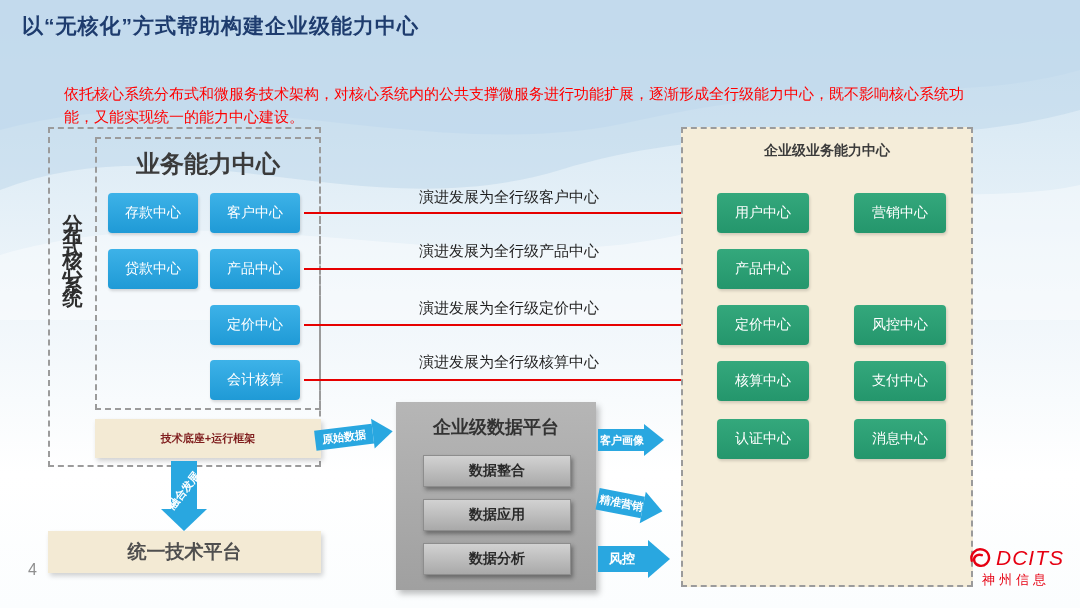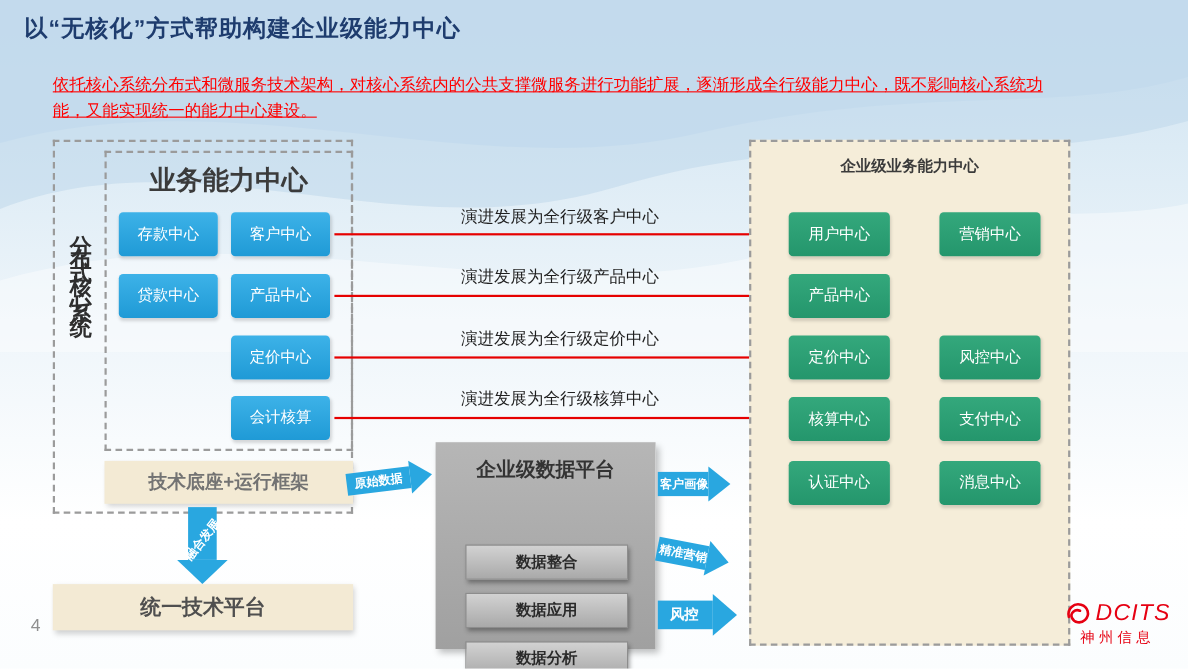--- a/index.html
+++ b/index.html
@@ -3,45 +3,45 @@
 <meta charset="utf-8">
 <style>
   html,body{margin:0;padding:0;background:#fff;}
   .slide{
     position:relative;width:1080px;height:608px;overflow:hidden;
     font-family:"Liberation Sans","DejaVu Sans",sans-serif;
     background:linear-gradient(180deg,#cfe2f1 0%,#dcebf5 22%,#eef5fa 48%,#ffffff 78%,#fbfdfe 100%);
   }
   .bg-waves{position:absolute;left:0;top:0;pointer-events:none;}
   .title{position:absolute;left:22px;top:12px;margin:0;font-size:21px;font-weight:bold;color:#1e3c6e;letter-spacing:1px;}
-  .desc{position:absolute;left:48px;top:66px;width:928px;margin:0;font-size:15px;line-height:1.55;color:#ff0000;text-decoration:underline;}
+  .desc{position:absolute;left:48px;top:66px;width:928px;margin:16px;font-size:15px;line-height:1.55;color:#ff0000;}
   .dashed-box{position:absolute;border:2px dashed #9b9b9b;box-sizing:border-box;}
   #core-outer{left:48px;top:127px;width:273px;height:340px;}
   #biz-inner{left:95px;top:137px;width:226px;height:273px;}
   .box-title{text-align:center;font-weight:bold;color:#3b3b3b;}
   #biz-inner .box-title{font-size:24px;margin-top:9px;}
   .vlabel{position:absolute;left:60px;top:198px;writing-mode:vertical-rl;font-size:20px;font-weight:bold;color:#2e2e2e;letter-spacing:12px;}
   .chip{position:absolute;width:90px;height:40px;border-radius:4px;display:flex;align-items:center;justify-content:center;
         color:#fff;font-size:14px;box-shadow:1px 2px 3px rgba(0,0,0,0.15);}
   .chip.blue{background:linear-gradient(180deg,#3db2e8,#1f9ad6);}
   .chip.green{background:linear-gradient(180deg,#34a87c,#24966c);width:92px;}
   .cream{position:absolute;background:#f3ead4;display:flex;align-items:center;justify-content:center;
          font-weight:bold;box-shadow:2px 3px 5px rgba(0,0,0,0.18);}
-  #tech-base{left:95px;top:419px;width:226px;height:39px;font-size:17px;color:#737373;}
+  #tech-base{left:95px;top:419px;width:226px;height:39px;font-size:11px;color:#7f1d1d;}
   #unified{left:48px;top:531px;width:273px;height:42px;font-size:19px;color:#4f4f4f;}
   .evo-label{position:absolute;width:410px;text-align:center;font-size:15px;color:#1f1f1f;}
   .evo-line{position:absolute;height:2px;background:#e60000;}
   .evo-line .head{position:absolute;right:-10px;top:-5px;width:0;height:0;
                   border-top:6px solid transparent;border-bottom:6px solid transparent;border-left:11px solid #e60000;}
   .data-platform{position:absolute;left:396px;top:402px;width:200px;height:188px;
                  background:linear-gradient(180deg,#b6b6b6,#a0a0a0);box-shadow:3px 4px 6px rgba(0,0,0,0.25);}
   .dp-title{font-size:18px;font-weight:bold;color:#333;text-align:center;margin-top:13px;}
   .dp-item{position:absolute;left:27px;width:146px;height:30px;display:flex;align-items:center;justify-content:center;
            font-size:14px;font-weight:bold;color:#2a2a2a;background:linear-gradient(180deg,#d2d2d2,#a9a9a9);
-           border:1px solid #8d8d8d;box-shadow:2px 3px 4px rgba(40,40,40,0.45);margin-top:40px;}
+           border:1px solid #8d8d8d;box-shadow:2px 3px 4px rgba(40,40,40,0.45);}
   .block-arrow{position:absolute;display:flex;align-items:center;}
   .block-arrow .shaft{display:block;background:#29a7e0;}
   .block-arrow .head{display:block;width:0;height:0;}
   .arrow-label{position:absolute;top:50%;transform:translateY(-50%);color:#fff;font-weight:bold;white-space:nowrap;}
   .fusion{flex-direction:column;align-items:center;}
   .fusion .arrow-label{top:22px;left:-8px;width:62px;text-align:center;transform:rotate(-52deg);font-size:11px;}
   #enterprise-panel{left:681px;top:127px;width:292px;height:460px;background:#f5edd9;}
   #enterprise-panel .box-title{font-size:14px;margin-top:13px;}
   .page-num{position:absolute;left:28px;top:561px;font-size:16px;color:#8f8f8f;}
   .logo{position:absolute;right:16px;top:546px;text-align:center;}

